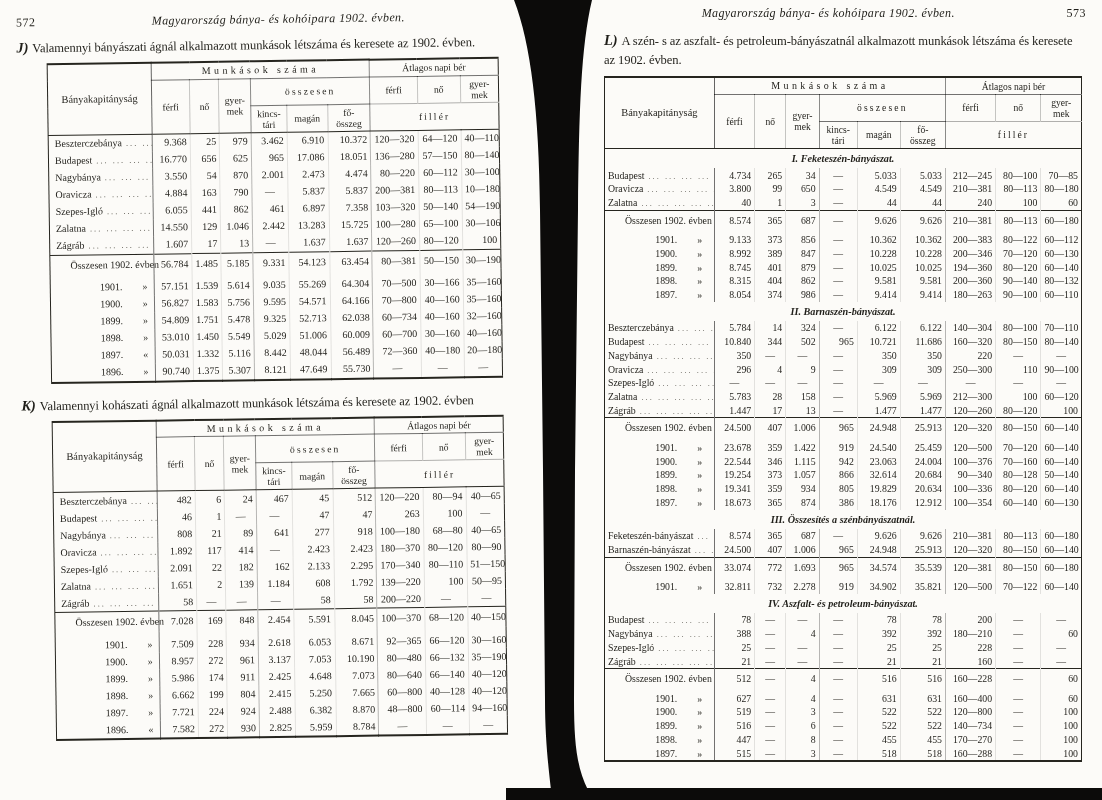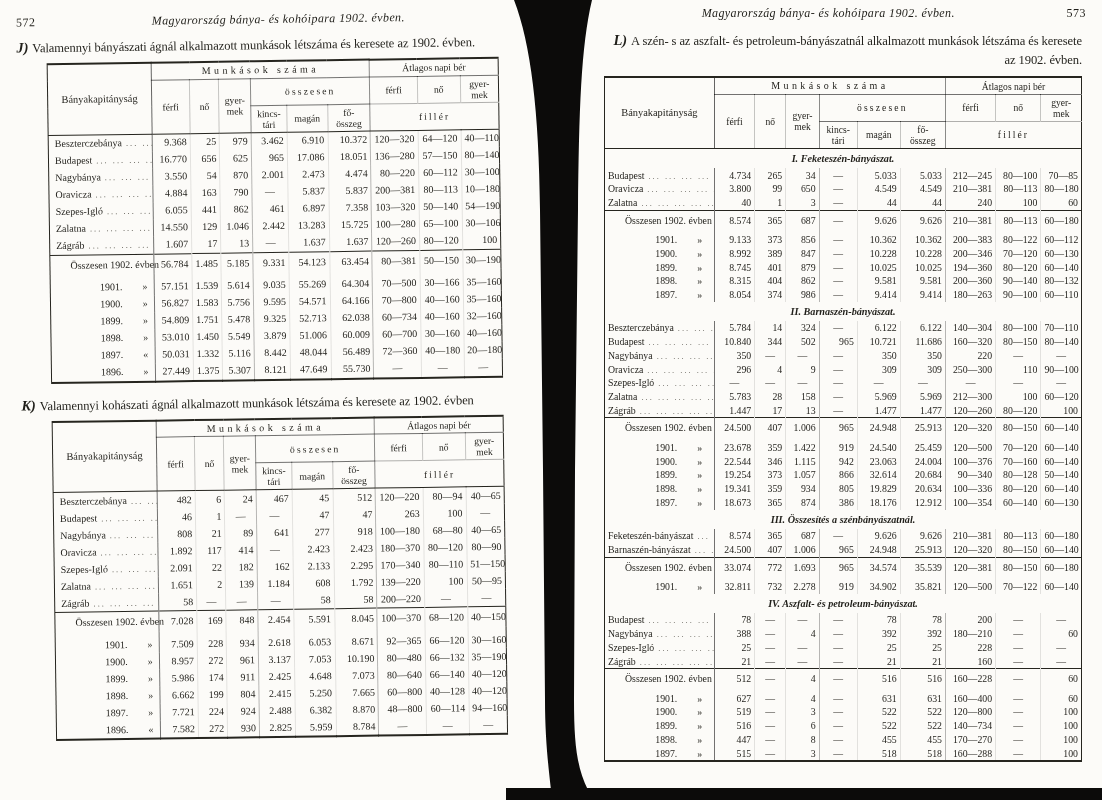--- a/index.html
+++ b/index.html
@@ -11,21 +11,21 @@
   .page-left{left:20px;top:12px;width:505px;transform:rotate(-0.8deg);transform-origin:50% 40%;}
   .page-right{left:600px;top:6px;width:486px;}
 
   .running-head{display:flex;align-items:baseline;font-size:12px;}
   .running-head .pgnum{font-style:normal;letter-spacing:.5px;}
   .running-head .rtitle{font-style:italic;flex:1;text-align:center;letter-spacing:.4px;}
   .page-right .running-head .rtitle{padding-right:10px;}
 
   .sec-heading{margin-top:9px;font-size:12.6px;letter-spacing:-0.1px;white-space:nowrap;}
   .sec-heading .idx{font-style:italic;font-weight:bold;font-size:14.5px;padding-right:4px;}
-  .sec-heading.center{white-space:normal;text-align:right;line-height:1.45;padding:0 4px;}
+  .sec-heading.center{white-space:normal;text-align:left;line-height:1.45;padding:0 4px;}
   .sec-heading.center .idx{float:none;}
 
   
   table.stat{border-collapse:collapse;table-layout:fixed;width:452px;margin:7px 0 0 30px;
              border:1.4px solid #26251f;border-top-width:2px;border-bottom-width:2.4px;
              font-size:10px;}
   .page-right table.stat{width:478px;margin-left:4px;font-size:9.8px;}
 
   col.c-label{width:23%;} col.c-f{width:8.5%;} col.c-n{width:6.5%;} col.c-gy{width:7%;}
   col.c-k{width:8%;} col.c-m{width:9%;} col.c-fo{width:9.5%;}
@@ -255,42 +255,42 @@
             <td class="num">62.038</td>
             <td class="num">60—734</td>
             <td class="num">40—160</td>
             <td class="num">32—160</td>
           </tr>
           <tr class="year-row">
             <td class="label year"><span class="y">1898.</span><span class="m">»</span></td>
             <td class="num">53.010</td>
             <td class="num">1.450</td>
             <td class="num">5.549</td>
-            <td class="num">3.879</td>
+            <td class="num">5.029</td>
             <td class="num">51.006</td>
             <td class="num">60.009</td>
             <td class="num">60—700</td>
             <td class="num">30—160</td>
             <td class="num">40—160</td>
           </tr>
           <tr class="year-row">
             <td class="label year"><span class="y">1897.</span><span class="m">«</span></td>
             <td class="num">50.031</td>
             <td class="num">1.332</td>
             <td class="num">5.116</td>
             <td class="num">8.442</td>
             <td class="num">48.044</td>
             <td class="num">56.489</td>
             <td class="num">72—360</td>
             <td class="num">40—180</td>
             <td class="num">20—180</td>
           </tr>
           <tr class="year-row">
             <td class="label year"><span class="y">1896.</span><span class="m">»</span></td>
-            <td class="num">27.449</td>
+            <td class="num">90.740</td>
             <td class="num">1.375</td>
             <td class="num">5.307</td>
             <td class="num">8.121</td>
             <td class="num">47.649</td>
             <td class="num">55.730</td>
             <td class="num dash">—</td>
             <td class="num dash">—</td>
             <td class="num dash">—</td>
           </tr>
         </tbody>

